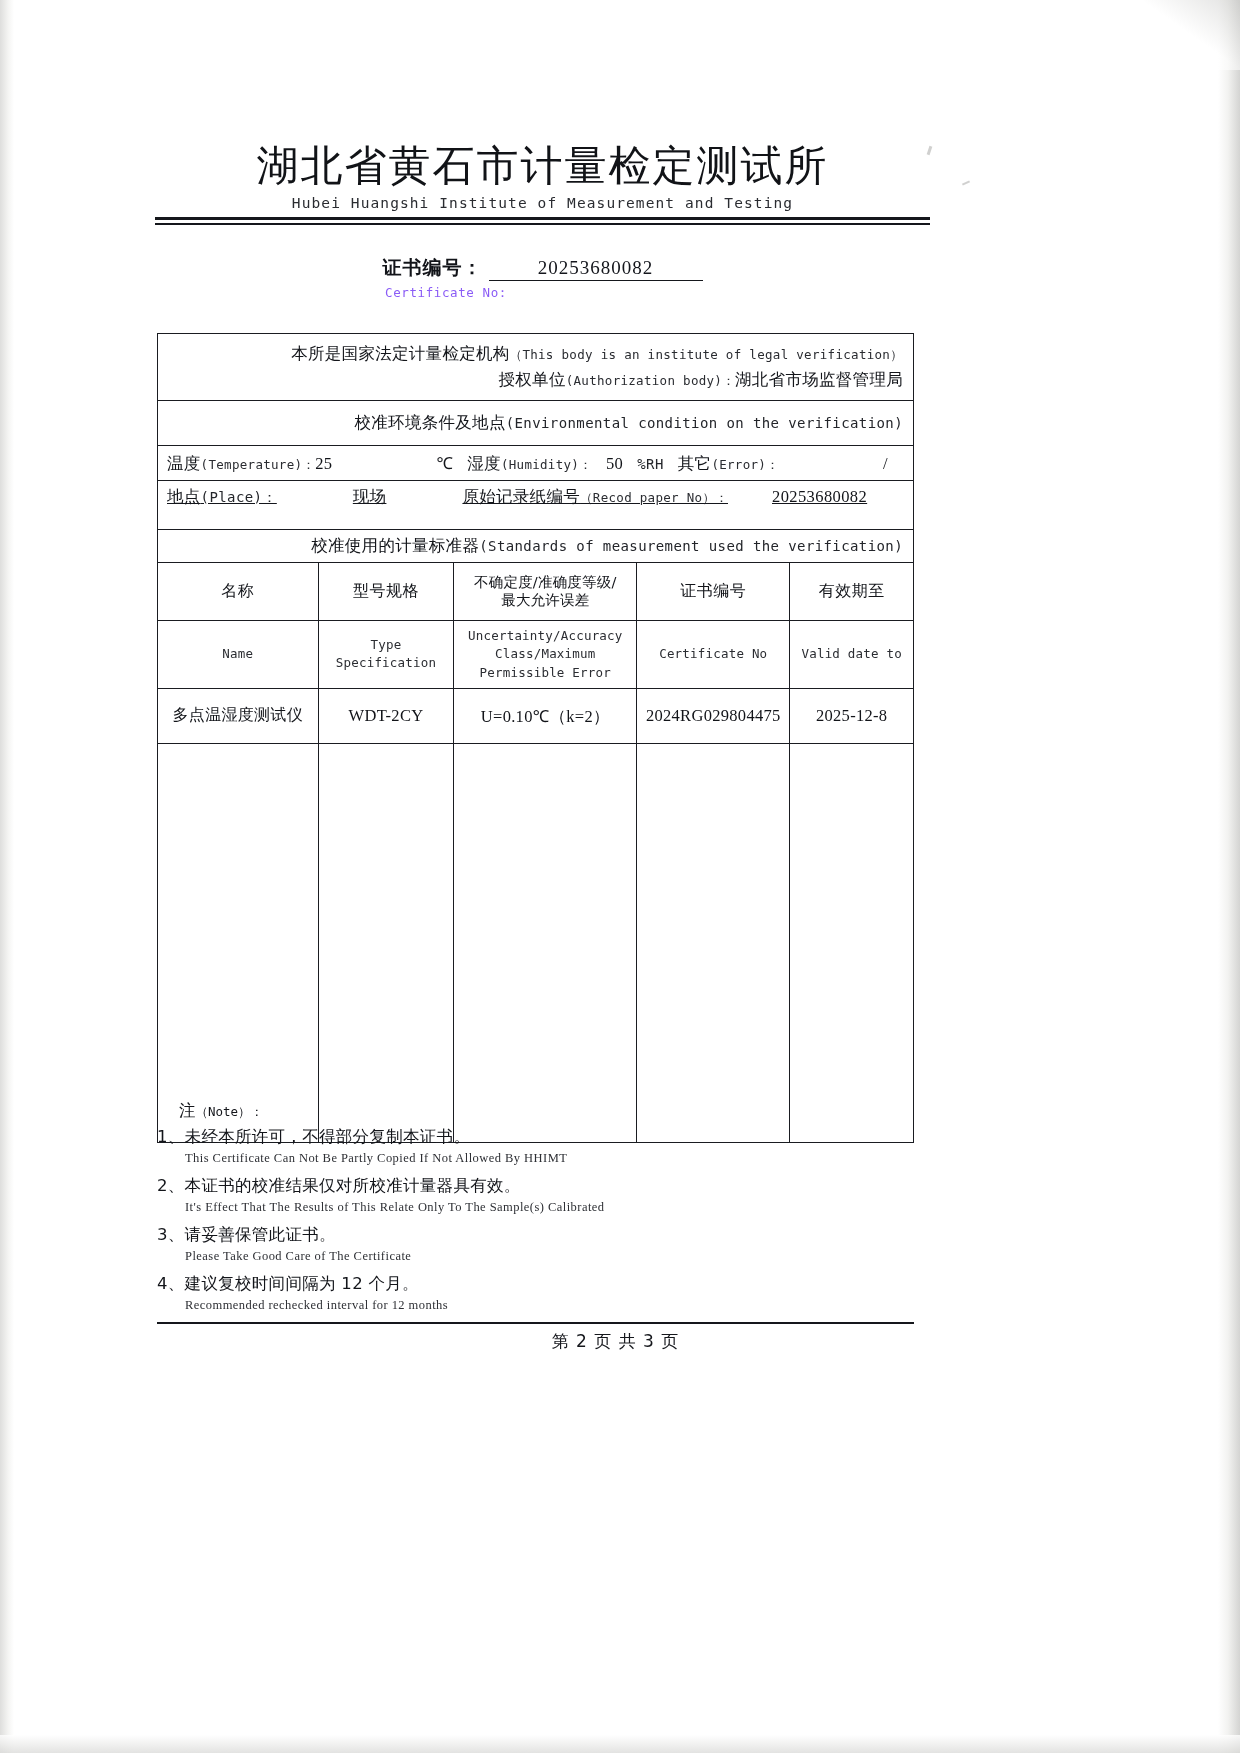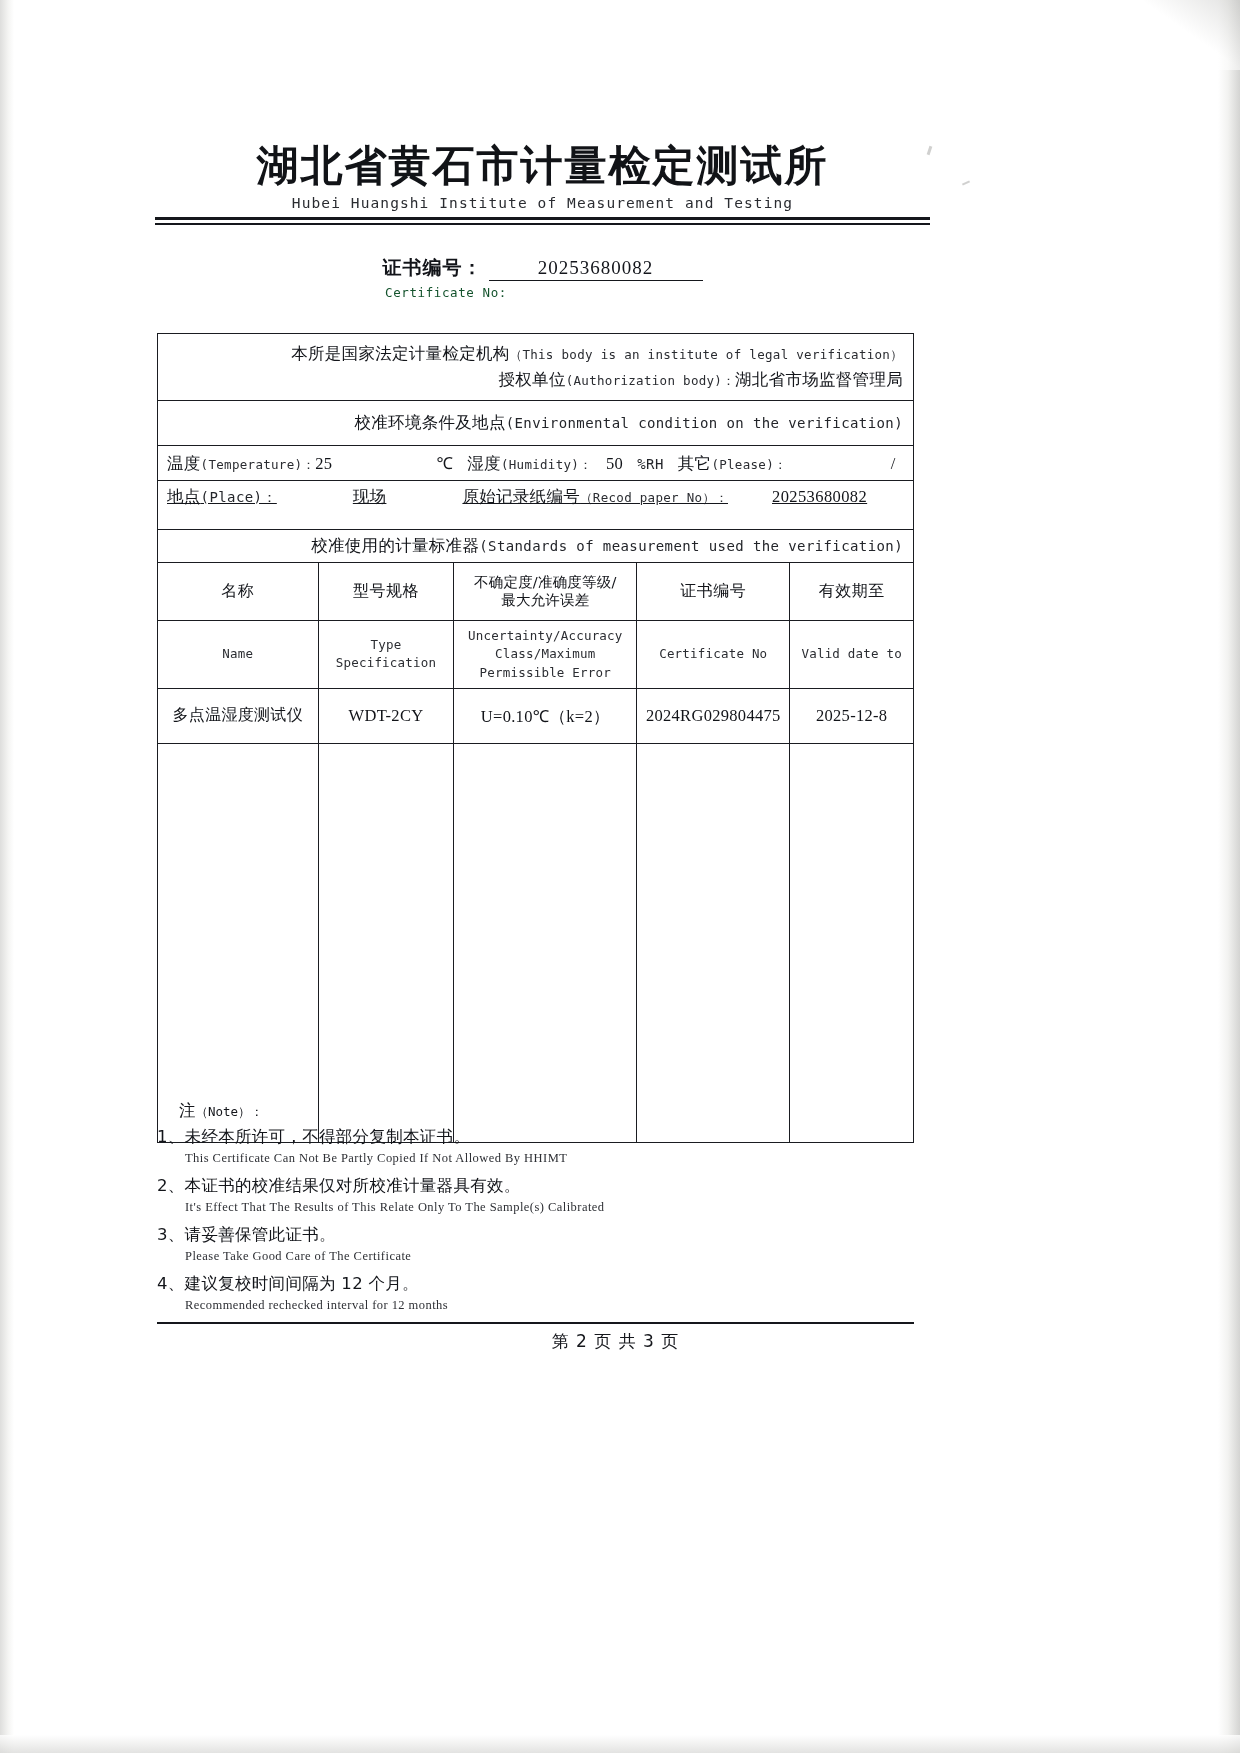--- a/index.html
+++ b/index.html
@@ -45,21 +45,21 @@
   
   .header {
     position: absolute;
     left: 155px;
     top: 142px;
     width: 775px;
     text-align: center;
   }
   .org-cn {
     font-family: "DejaVu Sans", sans-serif;
-    font-weight: bold;
+    font-weight: normal;
     font-size: 42px;
     letter-spacing: 2px;
     line-height: 1.12;
     color: #111317;
     white-space: nowrap;
   }
   .org-en {
     margin-top: 6px;
     font-family: "DejaVu Sans Mono", monospace;
     font-size: 14.5px;
@@ -102,21 +102,21 @@
     letter-spacing: 1px;
     border-bottom: 1.6px solid #15171c;
     padding: 0 12px 1px 12px;
   }
   .cert-label-en {
     margin-top: 4px;
     margin-left: 230px;
     font-family: "DejaVu Sans Mono", monospace;
     font-size: 12.5px;
     letter-spacing: .6px;
-    color: #14532d;
+    color: #8b5cf6;
   }
 
   
   .frame {
     position: absolute;
     left: 157px;
     top: 333px;
     width: 757px;
     border: 1.4px solid #1a1c21;
     box-sizing: border-box;
@@ -331,21 +331,21 @@
         <span class="val">℃</span>
         <span class="sp-sm"></span>
         <span class="cn">湿度</span>
           <span class="en">(Humidity)：</span>
         <span class="sp-sm"></span>
         <span class="val">50</span>
         <span class="sp-sm"></span>
         <span class="en-md">%RH</span>
         <span class="sp-sm"></span>
         <span class="cn">其它</span>
-          <span class="en">(Please)：</span>
+          <span class="en">(Error)：</span>
         <span class="sp-xl"></span>
         <span class="val">/</span>
       </div>
     </div>
 
     <div class="row pad" style="padding-top:5px;padding-bottom:21px;text-decoration:underline;">
       <div class="kv-line">
         <span class="cn">地点</span>
           <span class="en-md">(Place)：</span>
         <span class="sp-lg"></span>

